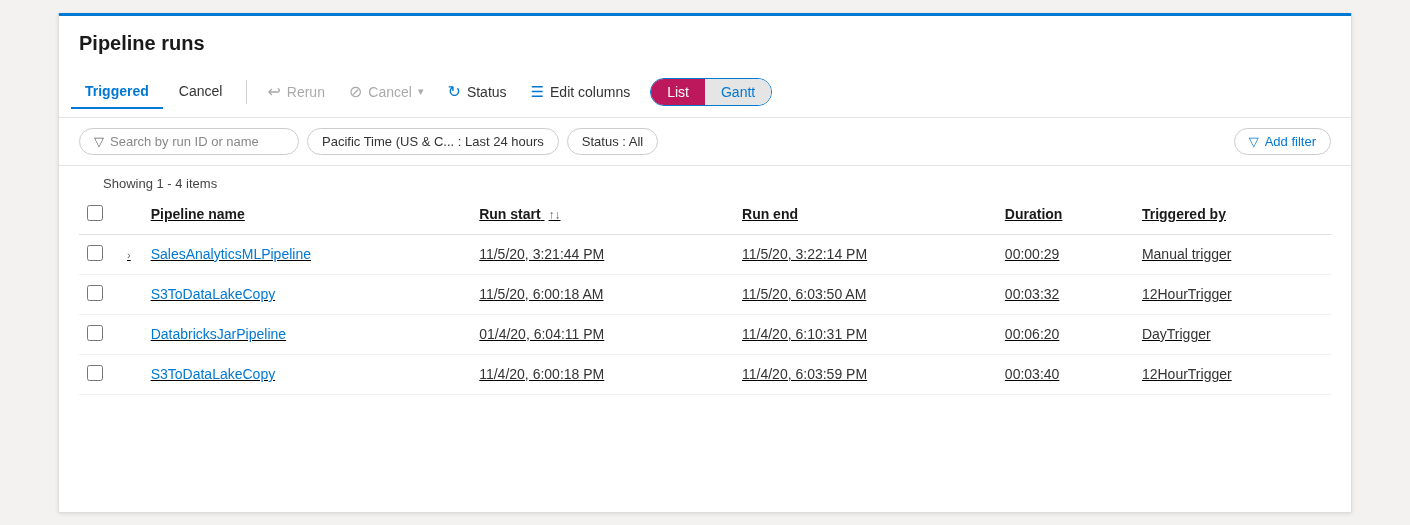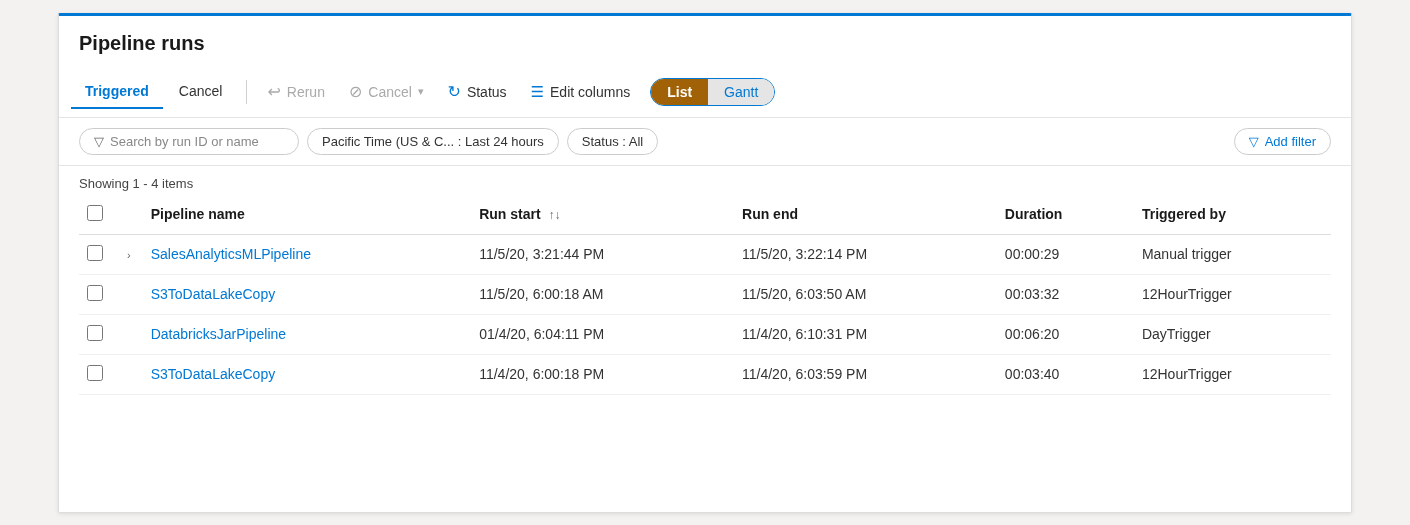--- a/index.html
+++ b/index.html
@@ -78,23 +78,22 @@
       margin-left: 8px;
     }
     .toggle-btn {
       padding: 5px 16px;
       font-size: 14px;
       cursor: pointer;
       border: none;
       background: none;
     }
     .toggle-btn.active {
-      background: #a16207;
+      background: #be185d;
       color: #fff;
-      font-weight: bold;
     }
     .toggle-btn.inactive {
       background: #e5e5e5;
       color: #0078d4;
     }
     .filters-row {
       display: flex;
       align-items: center;
       padding: 10px 20px;
       gap: 8px;
@@ -128,25 +127,27 @@
       padding: 5px 14px;
       font-size: 13px;
       color: #0078d4;
       cursor: pointer;
       background: #fff;
     }
     .showing-text {
       padding: 10px 20px 4px 20px;
       font-size: 13px;
       color: #444;
+      margin-left: 24px;
     }
     .table-container { padding: 0 20px 20px 20px; }
     table {
       width: 100%;
       border-collapse: collapse;
+      text-decoration: underline;
     }
     thead tr {
       border-bottom: 1px solid #ddd;
     }
     thead th {
       text-align: left;
       padding: 10px 8px;
       font-weight: 600;
       color: #1a1a1a;
       font-size: 14px;

